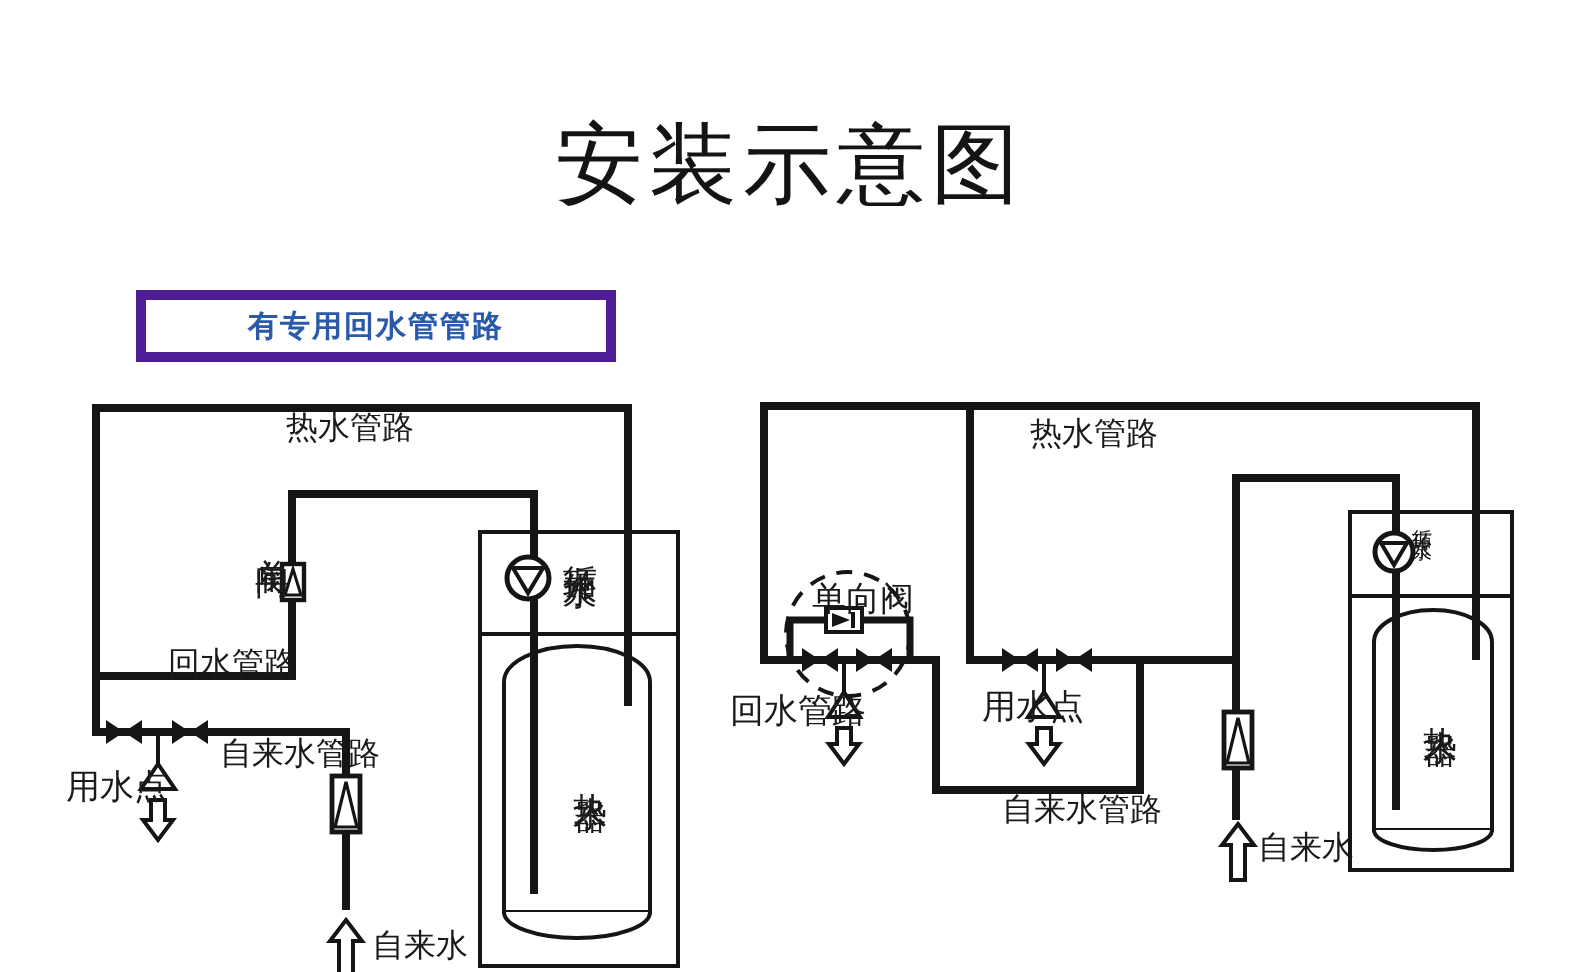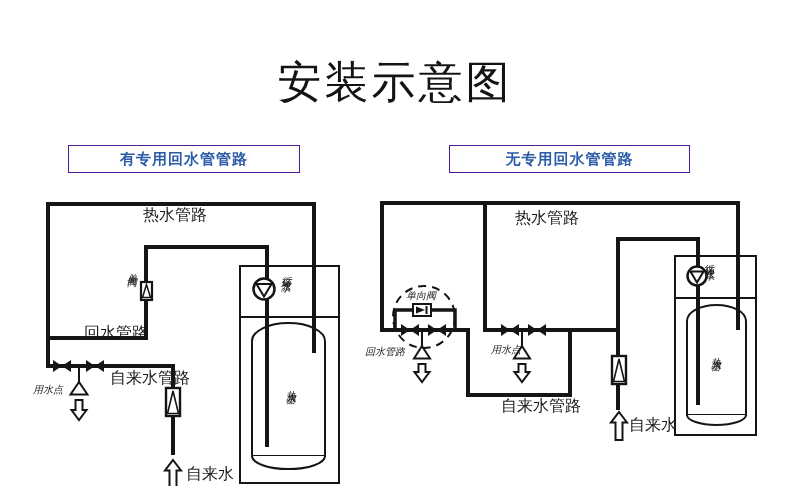--- a/index.html
+++ b/index.html
@@ -1,39 +1,38 @@
 <!DOCTYPE html>
 <html><head>
 <meta charset="utf-8">
 <style>
   html,body{margin:0;padding:0;background:#fff;}
   #stage{position:relative;width:790px;height:486px;background:#ffffff;overflow:hidden;
          font-family:"Liberation Sans",sans-serif;margin-top:33px;}
   #title{position:absolute;left:0;top:20px;width:100%;text-align:center;
          font-size:44px;font-weight:200;letter-spacing:3px;color:#141414;}
-  .hdr{position:absolute;height:26px;border:1px solid #4c1d95;background:#fff;
+  .hdr{position:absolute;height:26px;border:5px solid #4c1d95;background:#fff;
        display:flex;align-items:center;justify-content:center;
        font-size:15px;font-weight:bold;color:#2b5aa8;letter-spacing:1px;}
   #hdr-left{left:68px;top:112px;width:230px;}
   #hdr-right{left:449px;top:112px;width:239px;}
   svg{position:absolute;left:0;top:0;}
   .lbl{position:absolute;color:#1a1a1a;font-size:16px;line-height:1.15;white-space:nowrap;}
-  .s11{font-size:10px;font-style:italic;}
+  .s11{font-size:17px;}
   .s10{font-size:10px;}
   .v{writing-mode:vertical-rl;text-orientation:upright;letter-spacing:2px;}
 </style>
 </head>
 <body>
 
 <div id="stage">
 
   <div id="title">安装示意图</div>
 
   <div id="hdr-left" class="hdr">有专用回水管管路</div>
-  <div id="hdr-right" class="hdr">无专用回水管管路</div>
 
   <svg width="790" height="486" viewBox="0 0 790 486">
 
     <g stroke="#151515" fill="none">
 
       <rect x="240" y="233" width="99" height="217" stroke-width="2"></rect>
       <line x1="240" y1="284" x2="339" y2="284" stroke-width="2"></line>
 
       <path d="M252,423 L252,308 A36.5 18 0 0 1 325,308 L325,423 Z" fill="#fff" stroke-width="2"></path>
       <path d="M325,423 A36.5 13 0 0 1 252,423" fill="#fff" stroke-width="2"></path>

